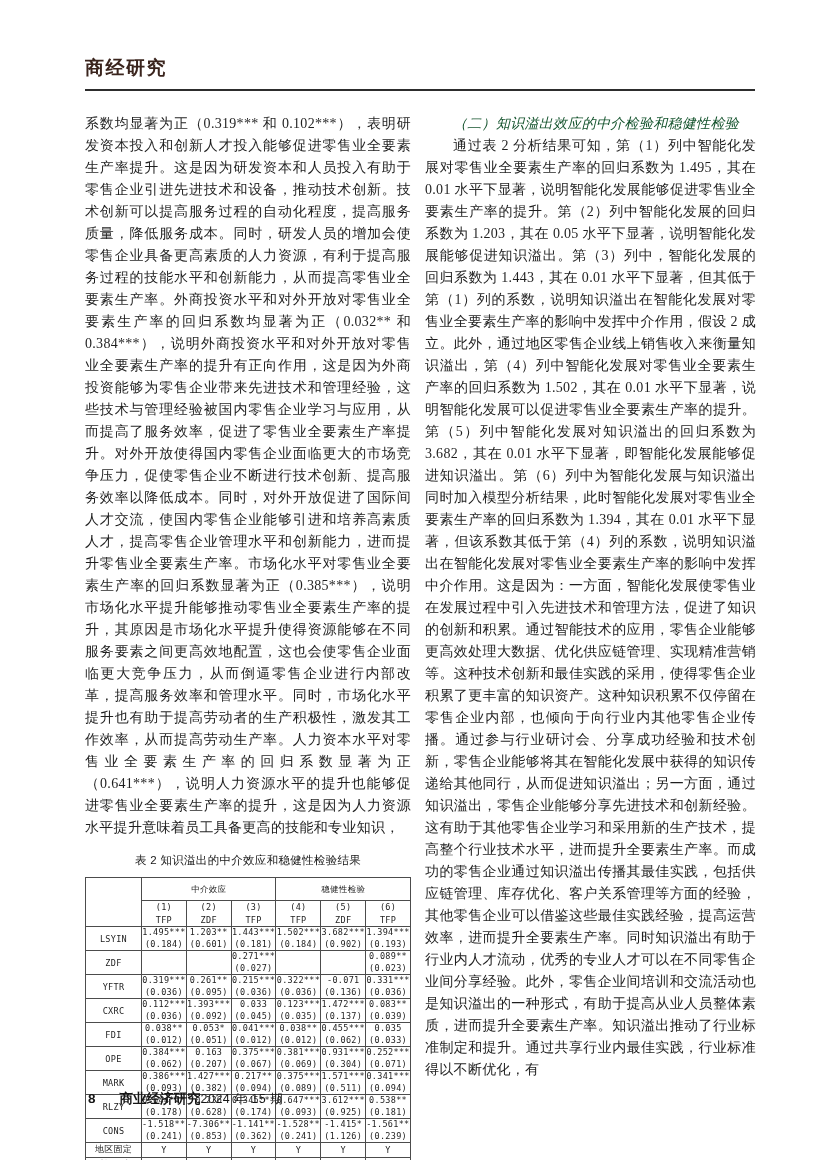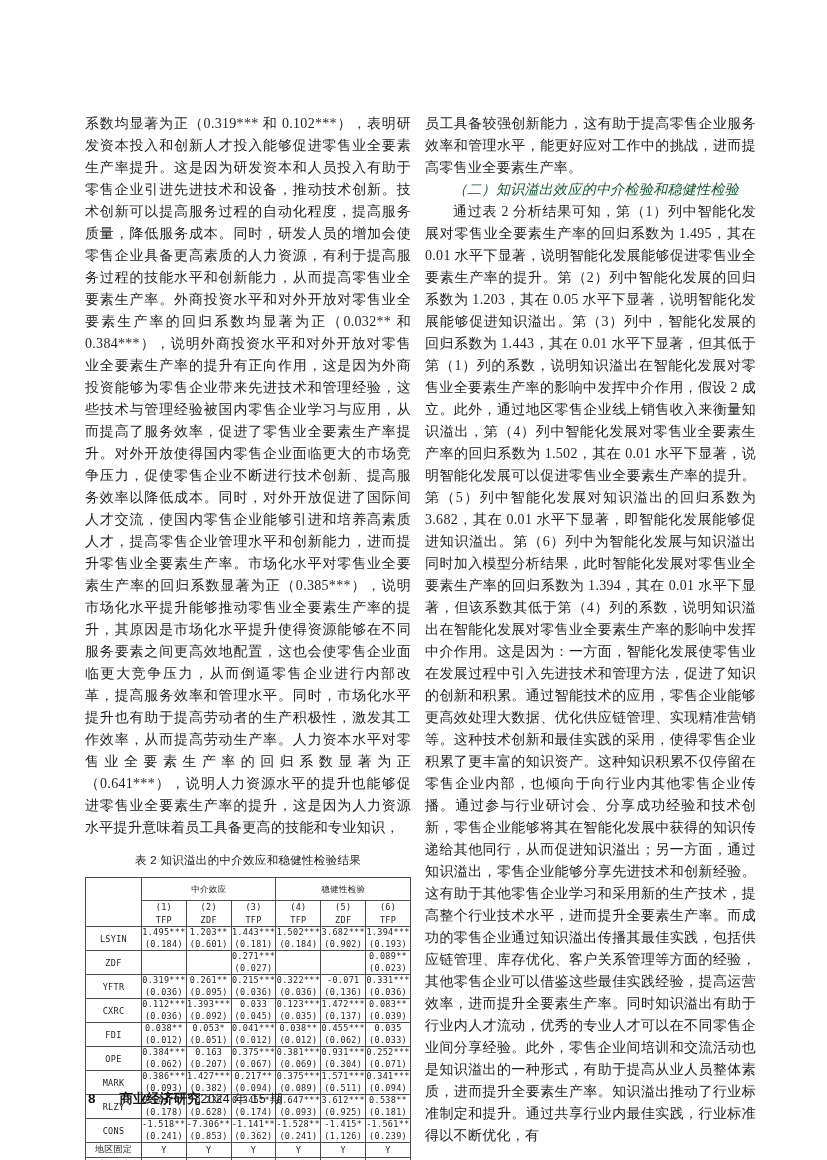--- a/index.html
+++ b/index.html
@@ -68,20 +68,24 @@
   }
   .footer .pg{font-weight:bold;margin-right:24px;}
   .footer .journal{font-weight:bold;}
   .footer .issue{font-size:12.5px;letter-spacing:0.5px;}
 </style>
 </head>
 <body>
 
 <div class="page">
 
+  <div class="masthead">
+    <div class="masthead-title">商经研究</div>
+    <div class="masthead-rule"></div>
+  </div>
 
   <div class="col col-left">
     <p class="para">系数均显著为正（0.319*** 和 0.102***），表明研发资本投入和创新人才投入能够促进零售业全要素生产率提升。这是因为研发资本和人员投入有助于零售企业引进先进技术和设备，推动技术创新。技术创新可以提高服务过程的自动化程度，提高服务质量，降低服务成本。同时，研发人员的增加会使零售企业具备更高素质的人力资源，有利于提高服务过程的技能水平和创新能力，从而提高零售业全要素生产率。外商投资水平和对外开放对零售业全要素生产率的回归系数均显著为正（0.032** 和 0.384***），说明外商投资水平和对外开放对零售业全要素生产率的提升有正向作用，这是因为外商投资能够为零售企业带来先进技术和管理经验，这些技术与管理经验被国内零售企业学习与应用，从而提高了服务效率，促进了零售业全要素生产率提升。对外开放使得国内零售企业面临更大的市场竞争压力，促使零售企业不断进行技术创新、提高服务效率以降低成本。同时，对外开放促进了国际间人才交流，使国内零售企业能够引进和培养高素质人才，提高零售企业管理水平和创新能力，进而提升零售业全要素生产率。市场化水平对零售业全要素生产率的回归系数显著为正（0.385***），说明市场化水平提升能够推动零售业全要素生产率的提升，其原因是市场化水平提升使得资源能够在不同服务要素之间更高效地配置，这也会使零售企业面临更大竞争压力，从而倒逼零售企业进行内部改革，提高服务效率和管理水平。同时，市场化水平提升也有助于提高劳动者的生产积极性，激发其工作效率，从而提高劳动生产率。人力资本水平对零售业全要素生产率的回归系数显著为正（0.641***），说明人力资源水平的提升也能够促进零售业全要素生产率的提升，这是因为人力资源水平提升意味着员工具备更高的技能和专业知识，</p>
     <div class="table-block">
       <div class="table-title">表 2  知识溢出的中介效应和稳健性检验结果</div>
       <table class="results">
         <colgroup>
           <col class="c-lbl">
             <col>
             <col>
@@ -382,21 +386,20 @@
               <td>Y</td>
               <td>Y</td>
               <td>Y</td>
             </tr>
           </tbody>
       </table>
     </div>
   </div>
 
   <div class="col col-right">
-    <p class="para">员工具备较强创新能力，这有助于提高零售企业服务效率和管理水平，能更好应对工作中的挑战，进而提高零售业全要素生产率。</p>
     <p class="section-heading">（二）知识溢出效应的中介检验和稳健性检验</p>
     <p class="para indent">通过表 2 分析结果可知，第（1）列中智能化发展对零售业全要素生产率的回归系数为 1.495，其在 0.01 水平下显著，说明智能化发展能够促进零售业全要素生产率的提升。第（2）列中智能化发展的回归系数为 1.203，其在 0.05 水平下显著，说明智能化发展能够促进知识溢出。第（3）列中，智能化发展的回归系数为 1.443，其在 0.01 水平下显著，但其低于第（1）列的系数，说明知识溢出在智能化发展对零售业全要素生产率的影响中发挥中介作用，假设 2 成立。此外，通过地区零售企业线上销售收入来衡量知识溢出，第（4）列中智能化发展对零售业全要素生产率的回归系数为 1.502，其在 0.01 水平下显著，说明智能化发展可以促进零售业全要素生产率的提升。第（5）列中智能化发展对知识溢出的回归系数为 3.682，其在 0.01 水平下显著，即智能化发展能够促进知识溢出。第（6）列中为智能化发展与知识溢出同时加入模型分析结果，此时智能化发展对零售业全要素生产率的回归系数为 1.394，其在 0.01 水平下显著，但该系数其低于第（4）列的系数，说明知识溢出在智能化发展对零售业全要素生产率的影响中发挥中介作用。这是因为：一方面，智能化发展使零售业在发展过程中引入先进技术和管理方法，促进了知识的创新和积累。通过智能技术的应用，零售企业能够更高效处理大数据、优化供应链管理、实现精准营销等。这种技术创新和最佳实践的采用，使得零售企业积累了更丰富的知识资产。这种知识积累不仅停留在零售企业内部，也倾向于向行业内其他零售企业传播。通过参与行业研讨会、分享成功经验和技术创新，零售企业能够将其在智能化发展中获得的知识传递给其他同行，从而促进知识溢出；另一方面，通过知识溢出，零售企业能够分享先进技术和创新经验。这有助于其他零售企业学习和采用新的生产技术，提高整个行业技术水平，进而提升全要素生产率。而成功的零售企业通过知识溢出传播其最佳实践，包括供应链管理、库存优化、客户关系管理等方面的经验，其他零售企业可以借鉴这些最佳实践经验，提高运营效率，进而提升全要素生产率。同时知识溢出有助于行业内人才流动，优秀的专业人才可以在不同零售企业间分享经验。此外，零售企业间培训和交流活动也是知识溢出的一种形式，有助于提高从业人员整体素质，进而提升全要素生产率。知识溢出推动了行业标准制定和提升。通过共享行业内最佳实践，行业标准得以不断优化，有</p>
   </div>
 
   <div class="footer">
     <span class="pg">8</span>
     <span class="journal">商业经济研究</span>
     <span class="issue">2024 年 15 期</span>
   </div>
 

